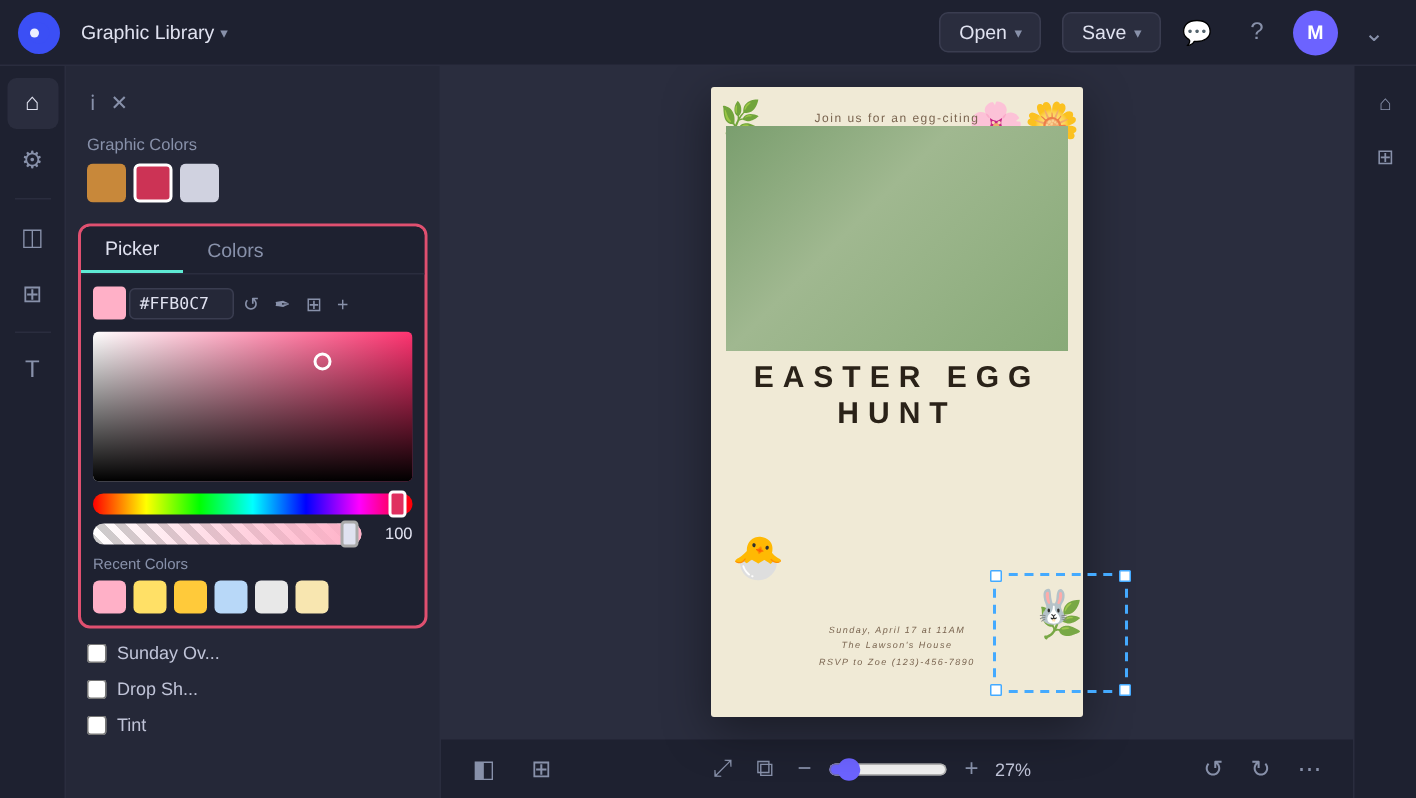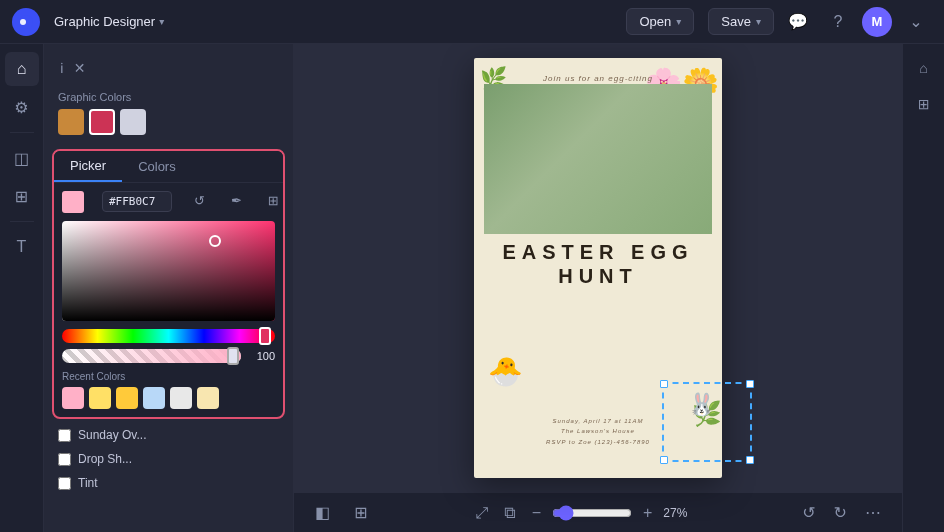--- a/index.html
+++ b/index.html
@@ -202,27 +202,27 @@
     .picker-tab {
       padding: 7px 16px;
       font-size: 13px;
       color: #8891aa;
       cursor: pointer;
       border: none;
       background: none;
     }
     .picker-tab.active {
       color: #e0e2f0;
-      border-bottom: 2px solid #3b82f6;
+      border-bottom: 2px solid #5eead4;
     }
     .picker-content { padding: 8px; }
     .picker-hex-row {
       display: flex;
-      align-items: flex-start;
-      gap: 18px;
+      align-items: center;
+      gap: 2px;
       margin-bottom: 8px;
     }
     .hex-swatch {
       width: 22px;
       height: 22px;
       border-radius: 3px;
       background: #FFB0C7;
       flex-shrink: 0;
     }
     .hex-input {
@@ -435,21 +435,20 @@
       cursor: pointer;
     }
     
     .card-text-top {
       position: absolute;
       top: 16px;
       left: 0; right: 0;
       text-align: center;
       font-size: 8px;
       color: #7a6550;
-      font-style: italic;
       letter-spacing: 1px;
     }
     .card-photo {
       position: absolute;
       top: 26px;
       left: 10px;
       right: 10px;
       height: 150px;
       background: #8faa7e;
       overflow: hidden;
@@ -564,21 +563,21 @@
 <body>
 
 <div class="top-bar">
   <div class="logo">
     <svg width="16" height="16" viewBox="0 0 16 16">
       <circle cx="8" cy="8" r="7" fill="#3b4ff5"></circle>
       <circle cx="5" cy="8" r="3" fill="white" opacity="0.9"></circle>
     </svg>
   </div>
   <button class="app-title-btn">
-    <span>Graphic Designer</span>
+    <span>Graphic Library</span>
     <span class="chevron-icon">▾</span>
   </button>
   <div class="spacer"></div>
   <button class="top-btn">
     <span>Open</span>
     <span class="chevron-icon">▾</span>
   </button>
   <button class="top-btn">
     <span>Save</span>
     <span class="chevron-icon">▾</span>

